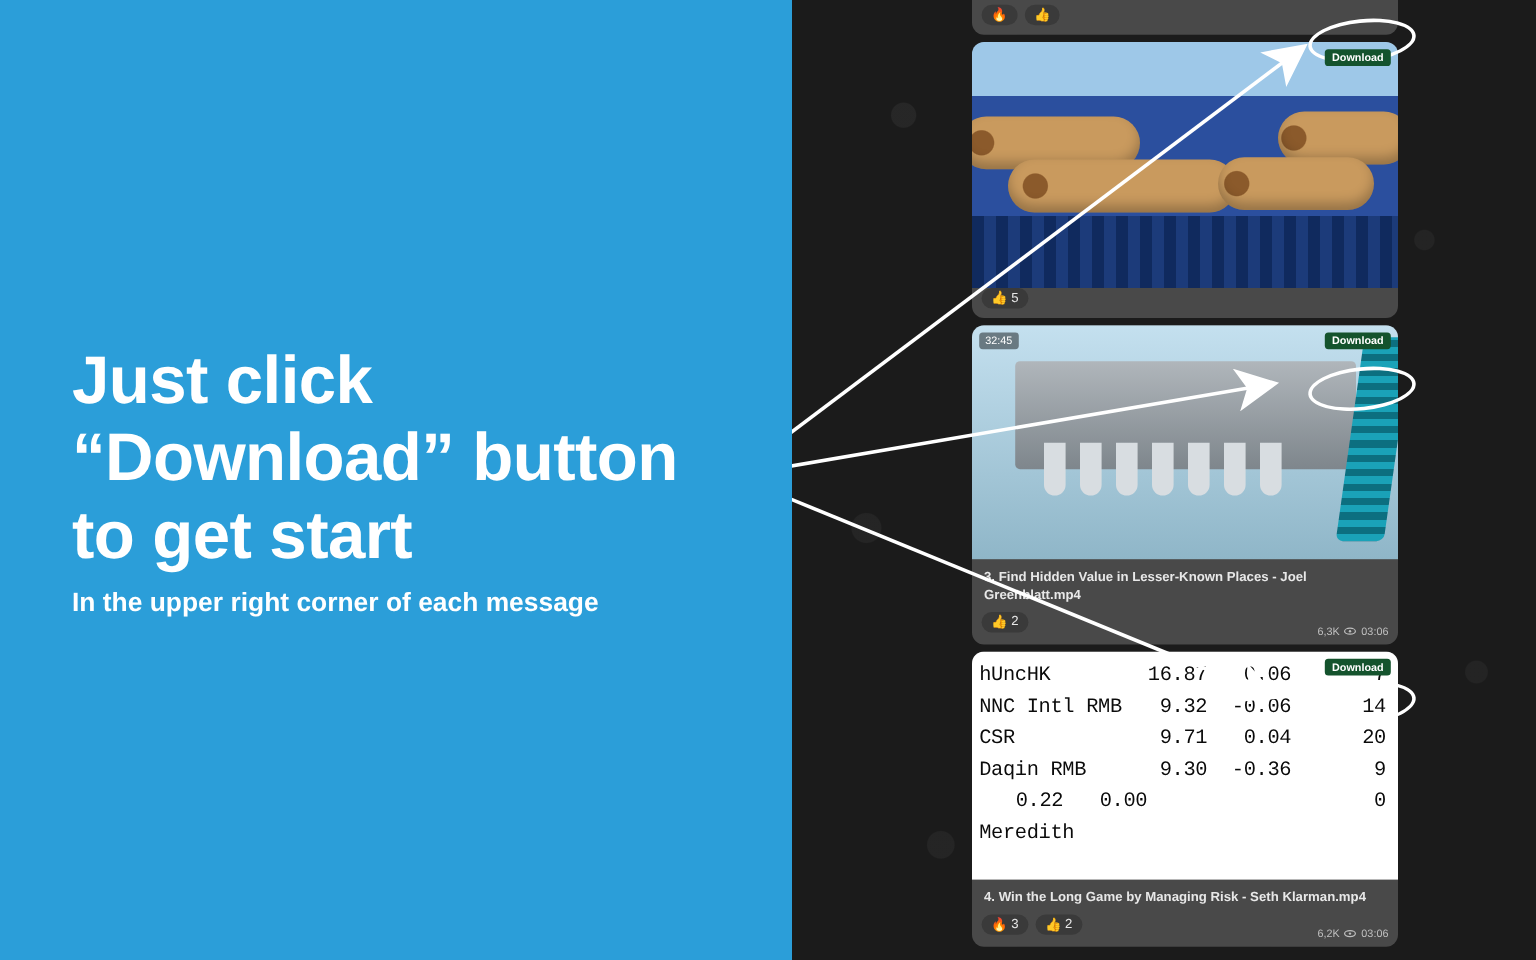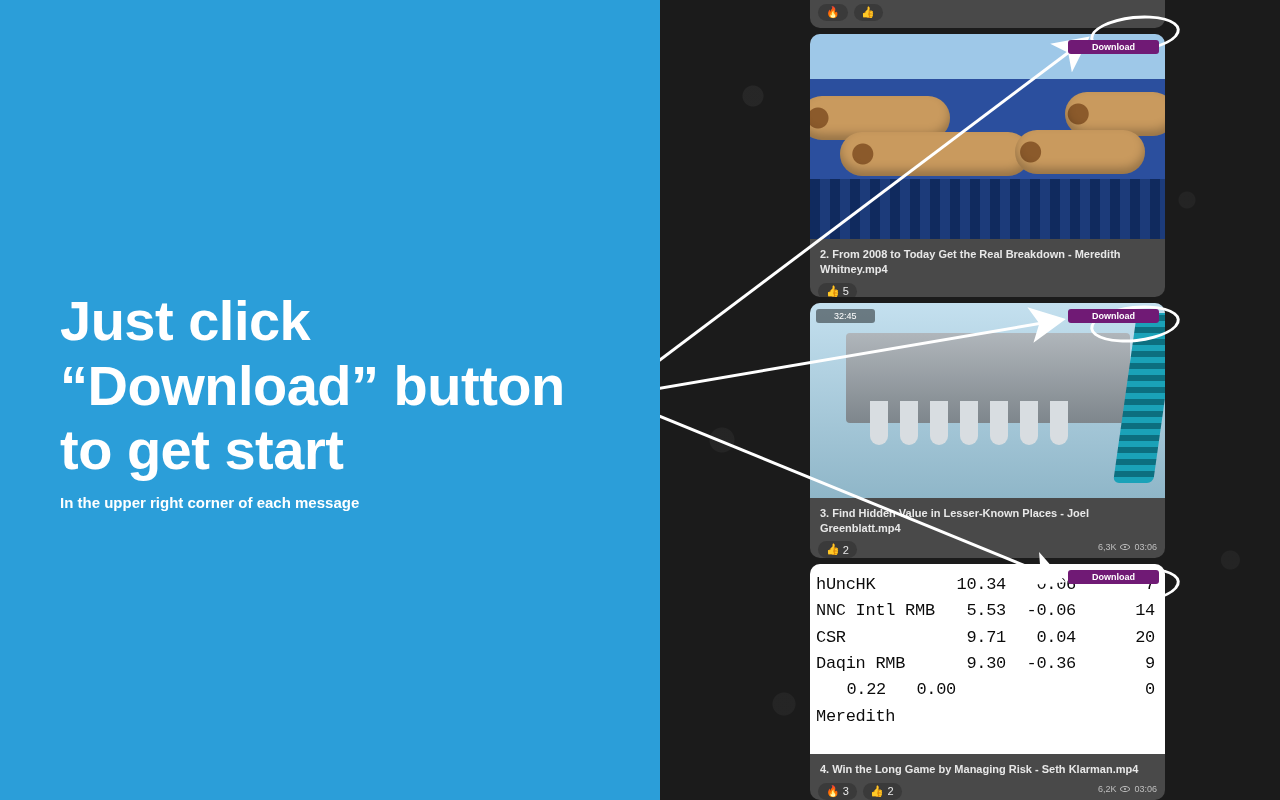--- a/index.html
+++ b/index.html
@@ -1,41 +1,41 @@
 <!DOCTYPE html>
 <html><head>
 <meta charset="utf-8">
 <style>
 * { margin: 0; padding: 0; box-sizing: border-box; }
 body { font-family: -apple-system, BlinkMacSystemFont, "Segoe UI", Helvetica, Arial, sans-serif; width: 1280px; height: 800px; overflow: hidden; display: flex; }
 .left-panel { width: 660px; height: 800px; background: #2b9ed9; color: #fff; padding: 60px 60px 60px 60px; display: flex; flex-direction: column; justify-content: center; }
 .headline { font-size: 56px; font-weight: 800; line-height: 1.15; margin-bottom: 11px; letter-spacing: -0.5px; }
-.subline { font-size: 15px; font-weight: 700; }
+.subline { font-size: 22px; font-weight: 700; }
 .right-panel { width: 620px; height: 800px; background: #1b1b1b; position: relative; overflow: hidden; }
 .doodle-bg { position: absolute; inset: 0; background:
   radial-gradient(circle at 15% 12%, rgba(255,255,255,0.05) 10px, transparent 11px),
   radial-gradient(circle at 85% 25%, rgba(255,255,255,0.04) 8px, transparent 9px),
   radial-gradient(circle at 10% 55%, rgba(255,255,255,0.045) 12px, transparent 13px),
   radial-gradient(circle at 92% 70%, rgba(255,255,255,0.04) 9px, transparent 10px),
   radial-gradient(circle at 20% 88%, rgba(255,255,255,0.045) 11px, transparent 12px),
   radial-gradient(circle at 75% 92%, rgba(255,255,255,0.04) 7px, transparent 8px),
   radial-gradient(circle at 50% 40%, rgba(255,255,255,0.03) 14px, transparent 15px);
   background-color: #1b1b1b;
 }
 .chat-column { position: absolute; left: 150px; top: 0; width: 355px; height: 800px; display: flex; flex-direction: column; gap: 6px; padding-top: 0; }
 .msg { background: #494949; border-radius: 10px; overflow: hidden; color: #e8e8e8; position: relative; font-size: 11px; }
 .msg .thumb { width: 100%; display: block; }
 .msg .caption { padding: 8px 10px 6px 10px; font-weight: 600; line-height: 1.35; }
 .msg .reactions { padding: 0 8px 8px 8px; display: flex; gap: 6px; }
 .react { background: #3a3a3a; border-radius: 10px; padding: 2px 8px; font-size: 11px; display: inline-flex; align-items: center; gap: 3px; }
 .msg .meta { position: absolute; right: 8px; bottom: 6px; font-size: 9px; color: #bfbfbf; display: flex; align-items: center; gap: 4px; }
 .eye-icon { width: 10px; height: 6px; border: 1px solid #bfbfbf; border-radius: 50%; display: inline-block; position: relative; }
 .eye-icon::after { content: ""; position: absolute; width: 2px; height: 2px; background: #bfbfbf; border-radius: 50%; top: 1px; left: 3px; }
-.dl-btn { position: absolute; top: 6px; right: 6px; background: #701a75; color: #fff; font-size: 9px; padding: 2px 24px; border-radius: 3px; font-weight: 600; z-index: 2; }
-.vid-time { position: absolute; top: 6px; left: 6px; background: rgba(0,0,0,0.45); color: #fff; font-size: 9px; padding: 2px 18px; border-radius: 3px; }
+.dl-btn { position: absolute; top: 6px; right: 6px; background: #14532d; color: #fff; font-size: 9px; padding: 2px 6px; border-radius: 3px; font-weight: 600; z-index: 2; }
+.vid-time { position: absolute; top: 6px; left: 6px; background: rgba(0,0,0,0.45); color: #fff; font-size: 9px; padding: 2px 5px; border-radius: 3px; }
 
 
 .thumb1 { height: 205px; background: linear-gradient(#9ec8e8 0 22%, #2b4f9e 22% 100%); position: relative; overflow:hidden;}
 .thumb1 .log { position:absolute; height:44px; border-radius:22px; background: radial-gradient(circle at 12% 50%, #8b5a2b 0 10px, #c99a5e 11px 100%); box-shadow: inset 0 -6px 10px rgba(0,0,0,0.25);}
 .thumb1 .frame { position:absolute; bottom:0; left:0; right:0; height:60px; background: repeating-linear-gradient(90deg,#102a5e 0 10px,#1c3b7a 10px 20px);}
 .thumb1 .tri { position:absolute; bottom:20px; width:0;height:0;border-left:20px solid transparent;border-right:20px solid transparent;border-bottom:26px solid #7a4d1e;}
 .thumb2 { height: 195px; background: linear-gradient(#c4e0ef, #8fb6c8); position: relative; overflow:hidden;}
 .thumb2 .mach { position:absolute; top:30px; left:10%; right:10%; height:90px; background: linear-gradient(#b0b6bb,#7e868c); border-radius:4px;}
 .thumb2 .nozzle { position:absolute; width:18px; height:44px; background:#d8dde1; top:98px; border-radius:0 0 10px 10px;}
 .thumb2 .pipe { position:absolute; right:0; top:10px; width:40px; height:170px; background: repeating-linear-gradient(0deg,#1aa2b8 0 6px,#0c6f80 6px 12px); border-radius:6px; transform: skewX(-8deg);}
@@ -74,21 +74,20 @@
         <div class="log" style="top:98px;left:30px;width:190px;"></div>
         <div class="log" style="top:58px;right:-10px;width:110px;"></div>
         <div class="log" style="top:96px;right:20px;width:130px;"></div>
         <div class="tri" style="left:30px;"></div>
         <div class="tri" style="left:90px;"></div>
         <div class="tri" style="left:150px;"></div>
         <div class="tri" style="left:210px;"></div>
         <div class="tri" style="left:270px;"></div>
         <div class="frame"></div>
       </div>
-      <div class="caption">2. From 2008 to Today Get the Real Breakdown - Meredith Whitney.mp4</div>
       <div class="reactions">
         <span class="react">
           <span>👍</span>
           <span>5</span>
         </span>
       </div>
     </div>
 
     <div class="msg">
       <div class="dl-btn">Download</div>
@@ -116,27 +115,27 @@
         <span class="eye-icon"></span>
         <span>03:06</span>
       </div>
     </div>
 
     <div class="msg">
       <div class="dl-btn">Download</div>
       <div class="thumb thumb3">
         <div class="row">
             <span class="c1">hUncHK</span>
-            <span class="c2">10.34</span>
+            <span class="c2">16.87</span>
             <span class="c3">0.06</span>
             <span class="c4">7</span>
           </div>
         <div class="row">
             <span class="c1">NNC Intl RMB</span>
-            <span class="c2">5.53</span>
+            <span class="c2">9.32</span>
             <span class="c3">-0.06</span>
             <span class="c4">14</span>
           </div>
         <div class="row">
             <span class="c1">CSR</span>
             <span class="c2">9.71</span>
             <span class="c3">0.04</span>
             <span class="c4">20</span>
           </div>
         <div class="row">

